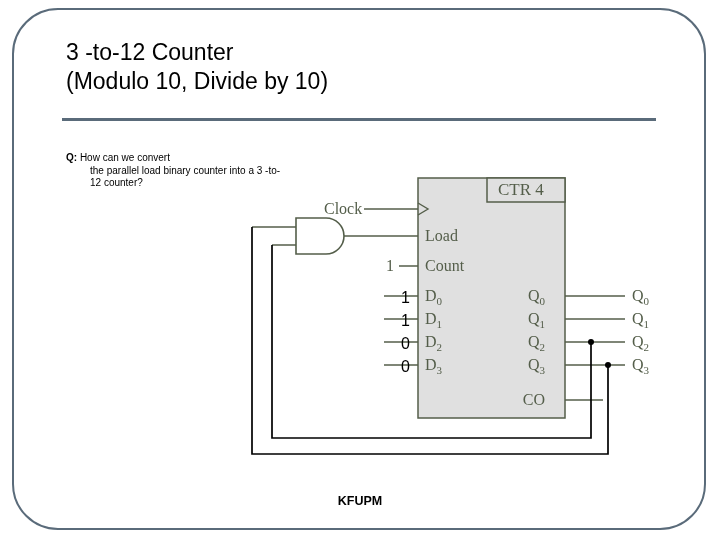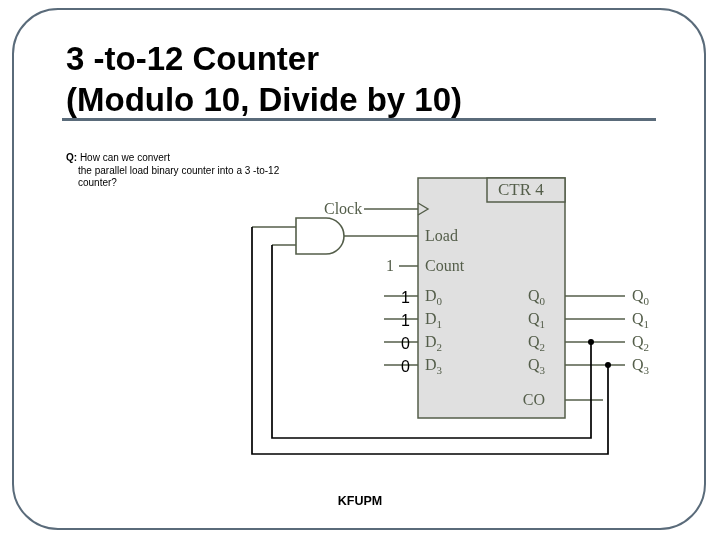--- a/index.html
+++ b/index.html
@@ -19,22 +19,22 @@
     width: 694px;
     height: 522px;
     border: 2px solid #5a6b7a;
     border-radius: 46px;
     box-sizing: border-box;
   }
   .title {
     position: absolute;
     left: 66px;
     top: 38px;
-    font-weight: 700;
-    font-size: 33px;
+    font-weight: 400;
+    font-size: 23px;
     line-height: 1.25;
     color: #000;
     width: 560px;
   }
   .title-line {
     position: absolute;
     left: 62px;
     top: 118px;
     width: 594px;
     height: 0;
@@ -47,21 +47,21 @@
     width: 220px;
     font-size: 10px;
     line-height: 1.25;
     color: #000;
   }
   .qtext .q {
     font-weight: 700;
   }
   .qtext .body {
     display: block;
-    margin-left: 12px;
+    margin-left: 24px;
     font-weight: 400;
   }
   svg.diagram {
     position: absolute;
     left: 0;
     top: 0;
     width: 720px;
     height: 540px;
   }
   .dvals {

